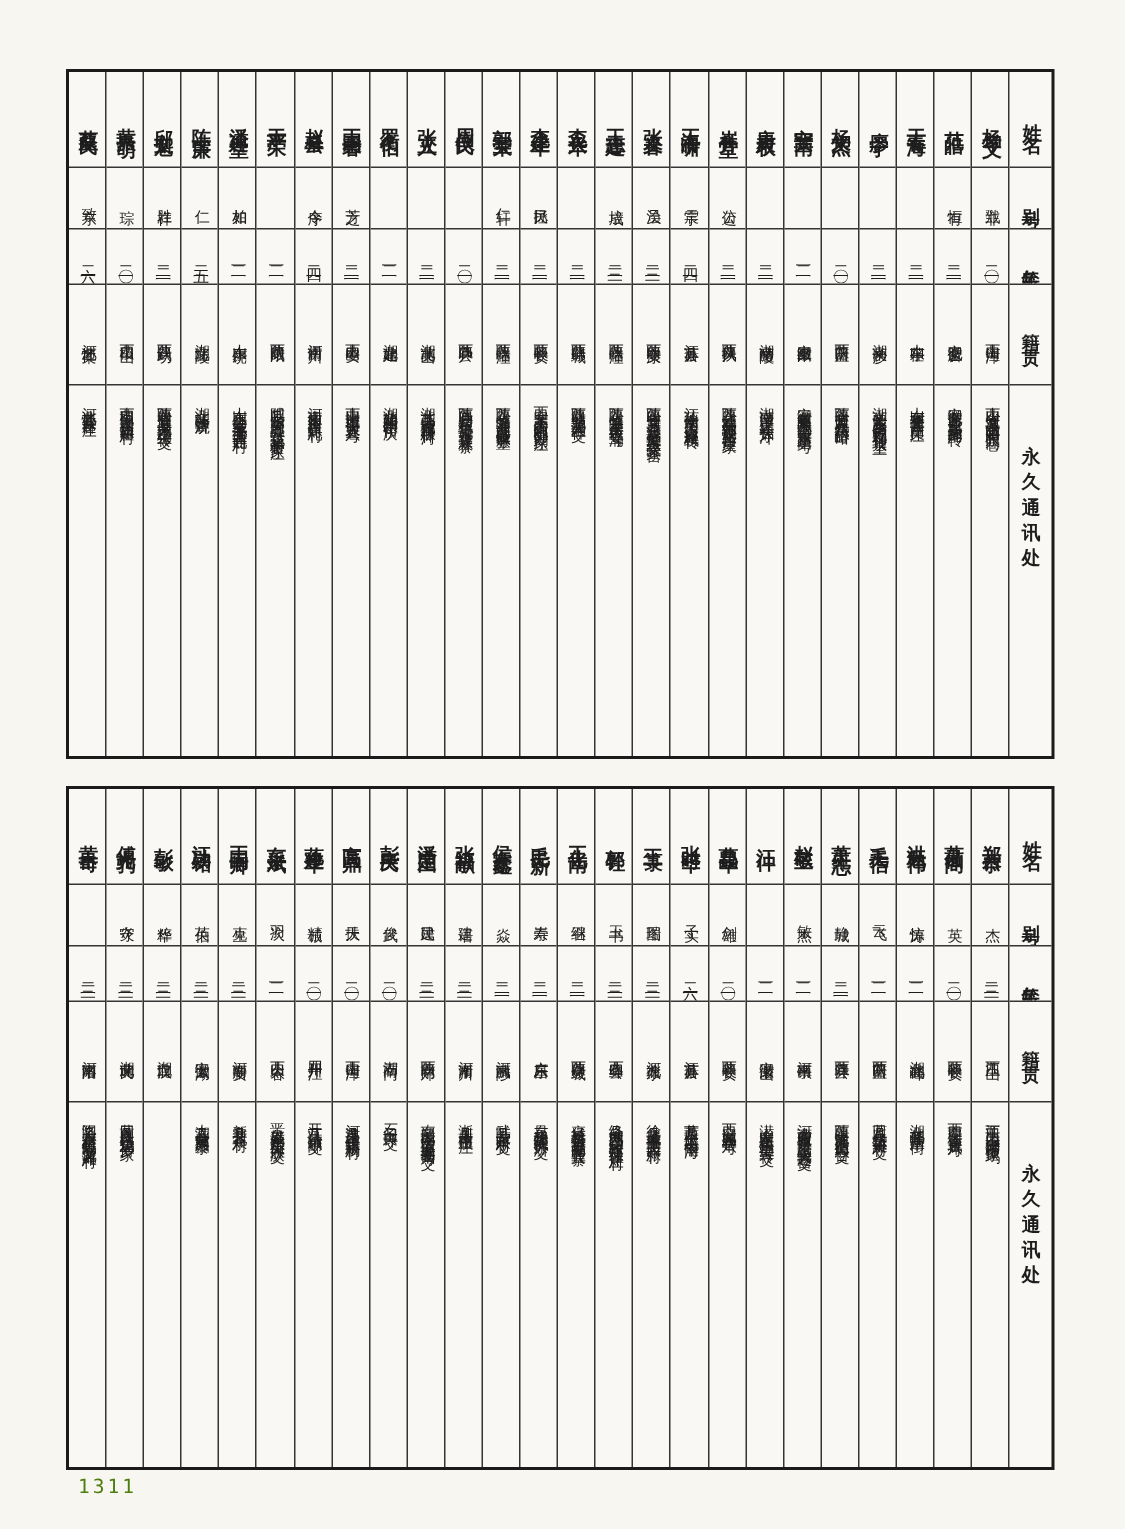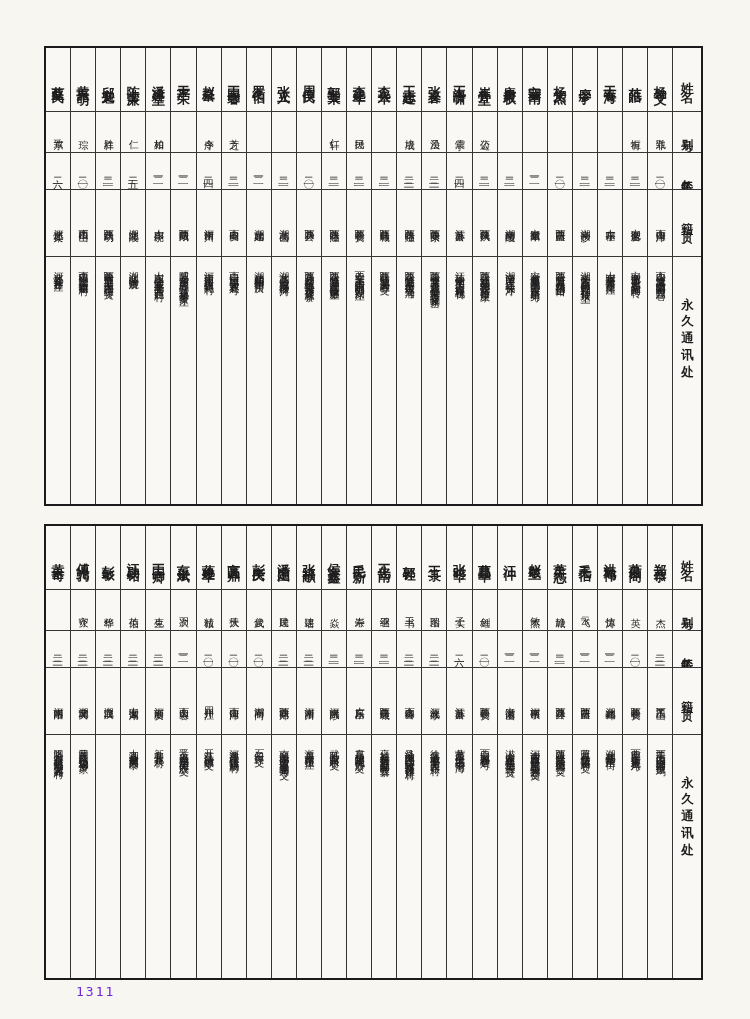--- a/index.html
+++ b/index.html
@@ -41,23 +41,22 @@
   .r-native .vtext { font-size:10px; letter-spacing:1px; }
   .r-addr .vtext   { font-size:10px; letter-spacing:1.5px; }
   
   .hcol .r-name .vtext   { font-size:13px; font-weight:700; letter-spacing:8px; }
   .hcol .r-alias .vtext  { font-size:12px; font-weight:700; letter-spacing:3px; }
   .hcol .r-age .vtext    { font-size:12px; font-weight:700; letter-spacing:2px; }
   .hcol .r-native .vtext { font-size:12px; font-weight:700; letter-spacing:10px; }
   .hcol .r-addr .vtext   { font-size:12.5px; font-weight:700; letter-spacing:17px; padding-top:24px; }
   .page-number {
     position:absolute; left:52px; top:984px;
-    font-size:13px; letter-spacing:2px; color:#6d28d9;
+    font-size:13px; letter-spacing:2px; color:#4d7c0f;
     font-family:"DejaVu Sans Mono", monospace;
-    margin-left:24px;
   }
 </style>
 </head>
 <body>
 
 <div class="page">
   <div class="roster" id="table1">
   <div class="col hcol">
     <div class="cell r-name">
           <span class="vtext">姓名</span>

